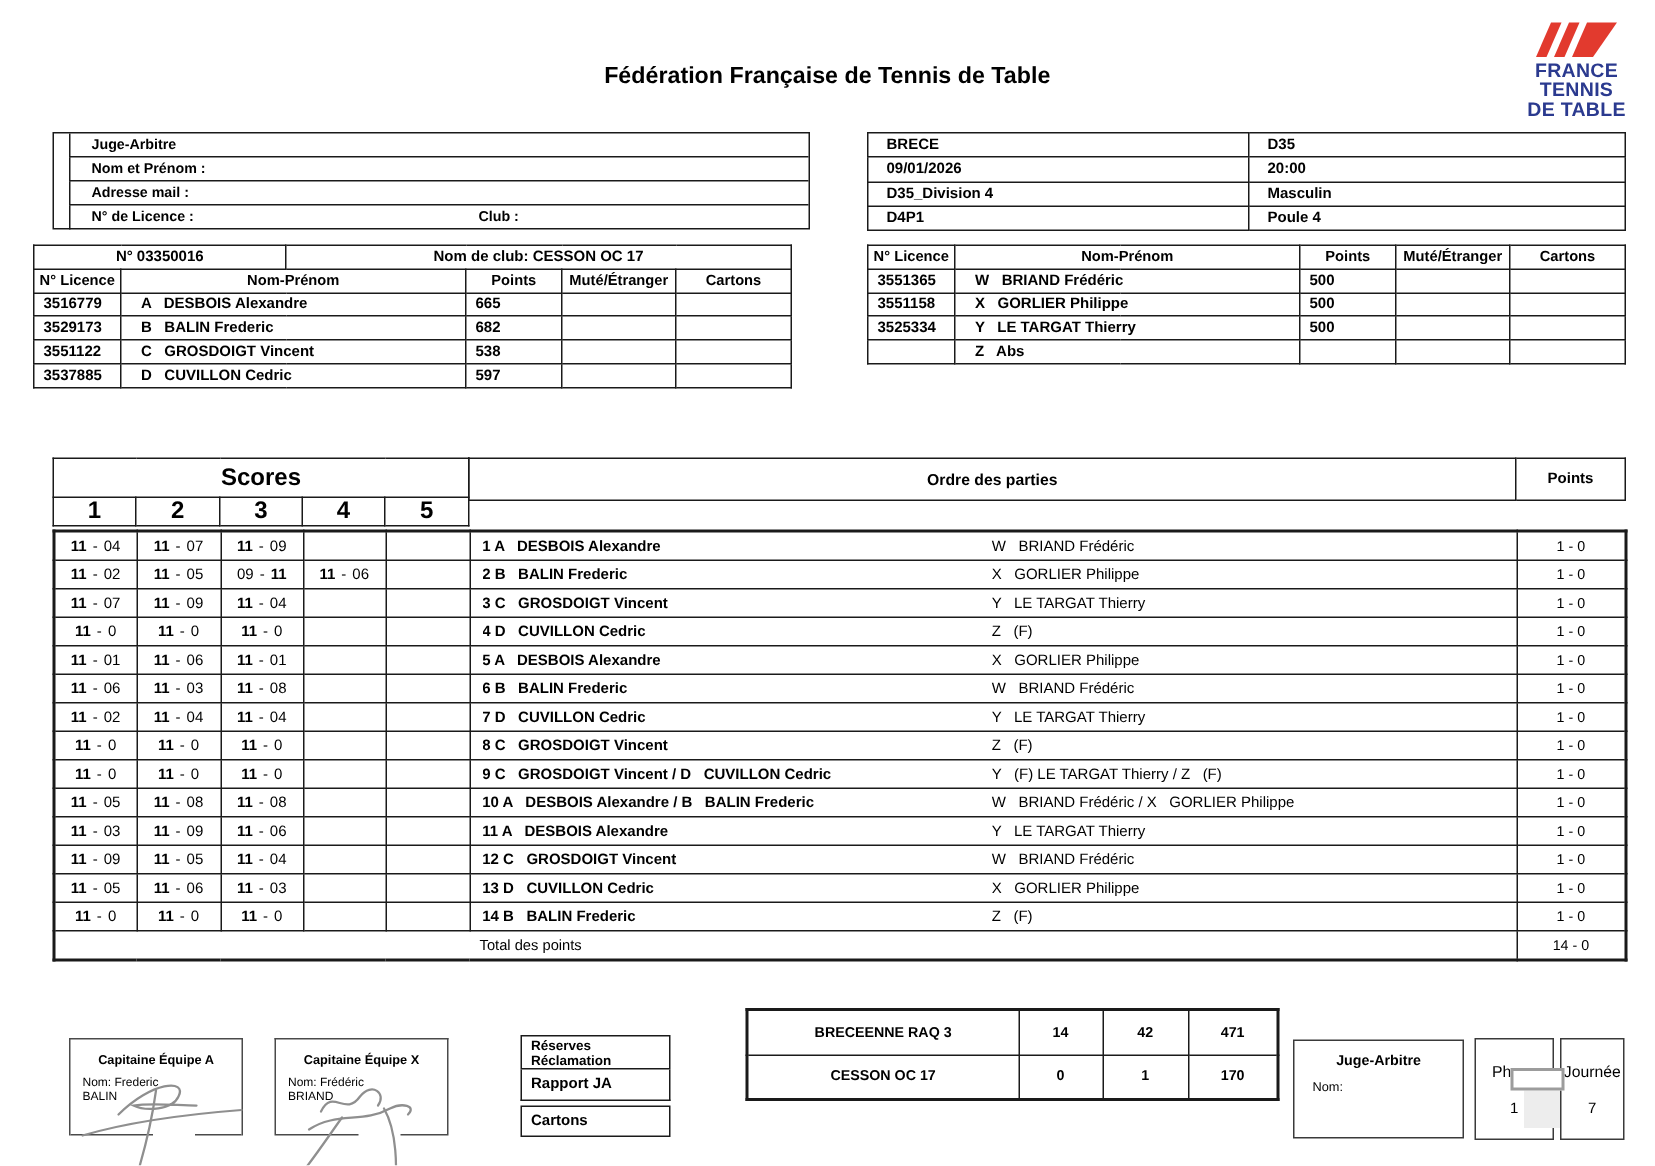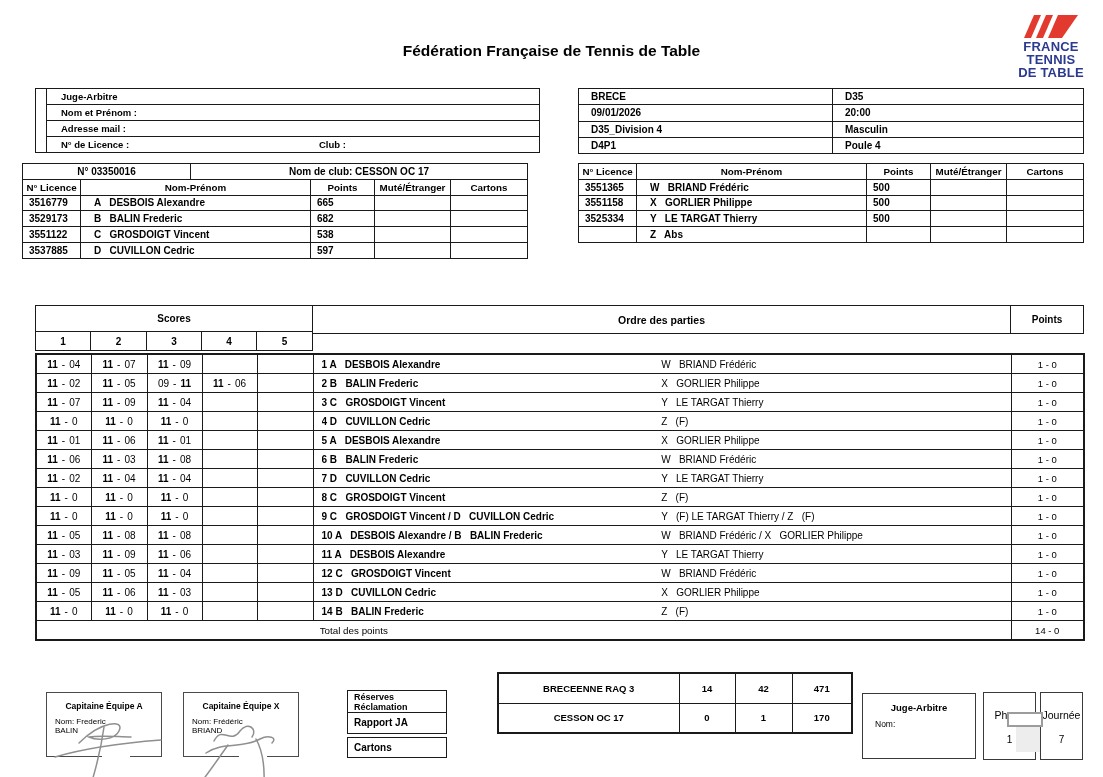--- a/index.html
+++ b/index.html
@@ -35,21 +35,21 @@
   .team-table .lic{padding-left:6px;font-weight:bold;}
   .team-table .pname{padding-left:13px;font-weight:bold;white-space:pre;}
   .team-table .ppts{padding-left:6px;font-weight:bold;}
   #team-a-wrap{left:22px;top:163px;}
   #team-x-wrap{left:578px;top:163px;}
 
   
   #scores{left:35px;top:305px;width:1048px;height:340px;}
   #sc-hdr{left:0;top:0;}
   #sc-hdr table{border-collapse:collapse;border:1.9px solid #1a1a1a;table-layout:fixed;width:277px;}
-  #sc-hdr td{border:1.3px solid #1a1a1a;text-align:center;font-weight:bold;font-size:10px;overflow:hidden;padding:0;}
+  #sc-hdr td{border:1.3px solid #1a1a1a;text-align:center;font-weight:bold;font-size:16px;overflow:hidden;padding:0;}
   #sc-hdr .r1 td{height:25px;}
   #sc-hdr .r2 td{height:18px;}
   #sc-hdr2{left:277px;top:0;}
   #sc-hdr2 table{border-collapse:collapse;border:1.9px solid #1a1a1a;table-layout:fixed;width:771px;}
   #sc-hdr2 td{border:1.3px solid #1a1a1a;height:27px;text-align:center;font-weight:bold;font-size:10.5px;padding:0;}
   #sc-main{left:0;top:48px;}
   #sc-main table{border-collapse:collapse;border:2px solid #1a1a1a;table-layout:fixed;width:1048px;}
   #sc-main td{border:1.2px solid #1a1a1a;height:18px;padding:0;overflow:visible;}
   #sc-main td.score{text-align:center;font-size:10px;white-space:nowrap;}
   #sc-main .w{font-weight:bold;}

